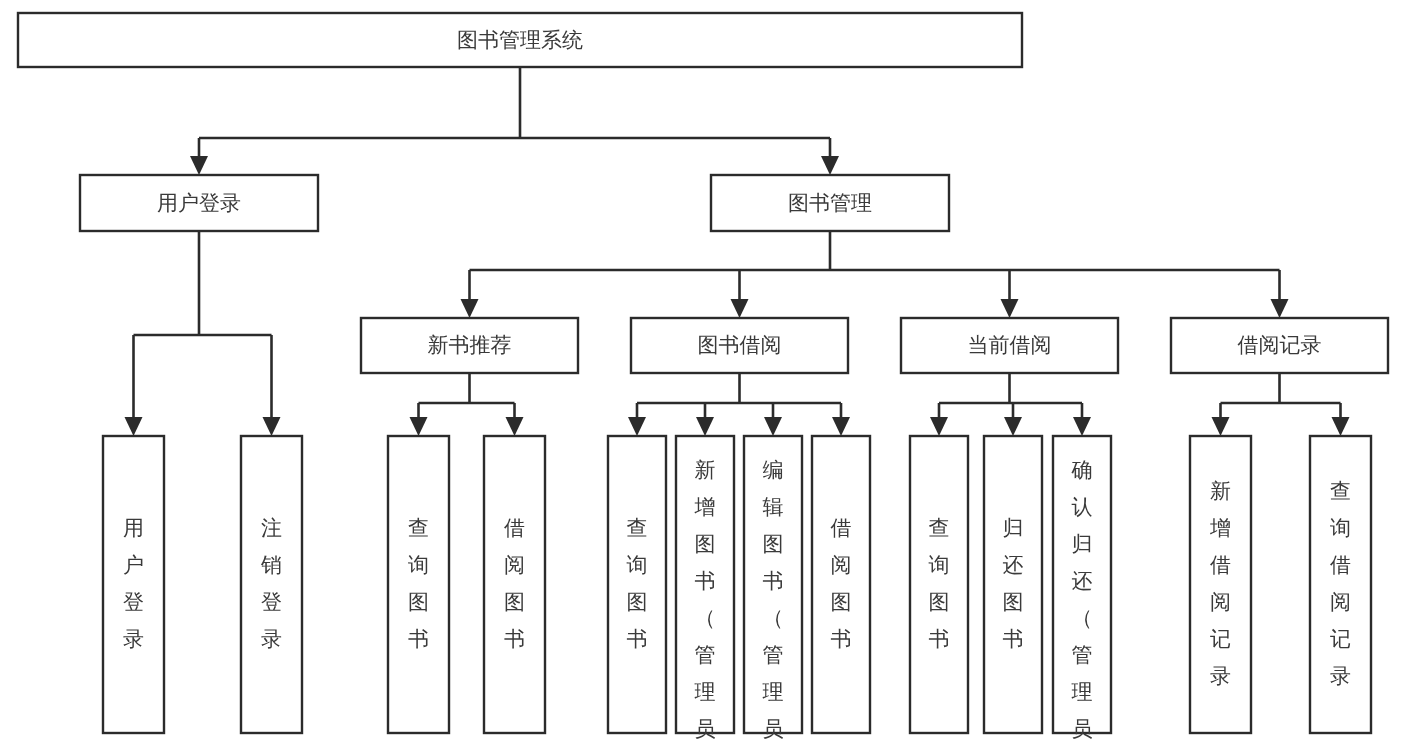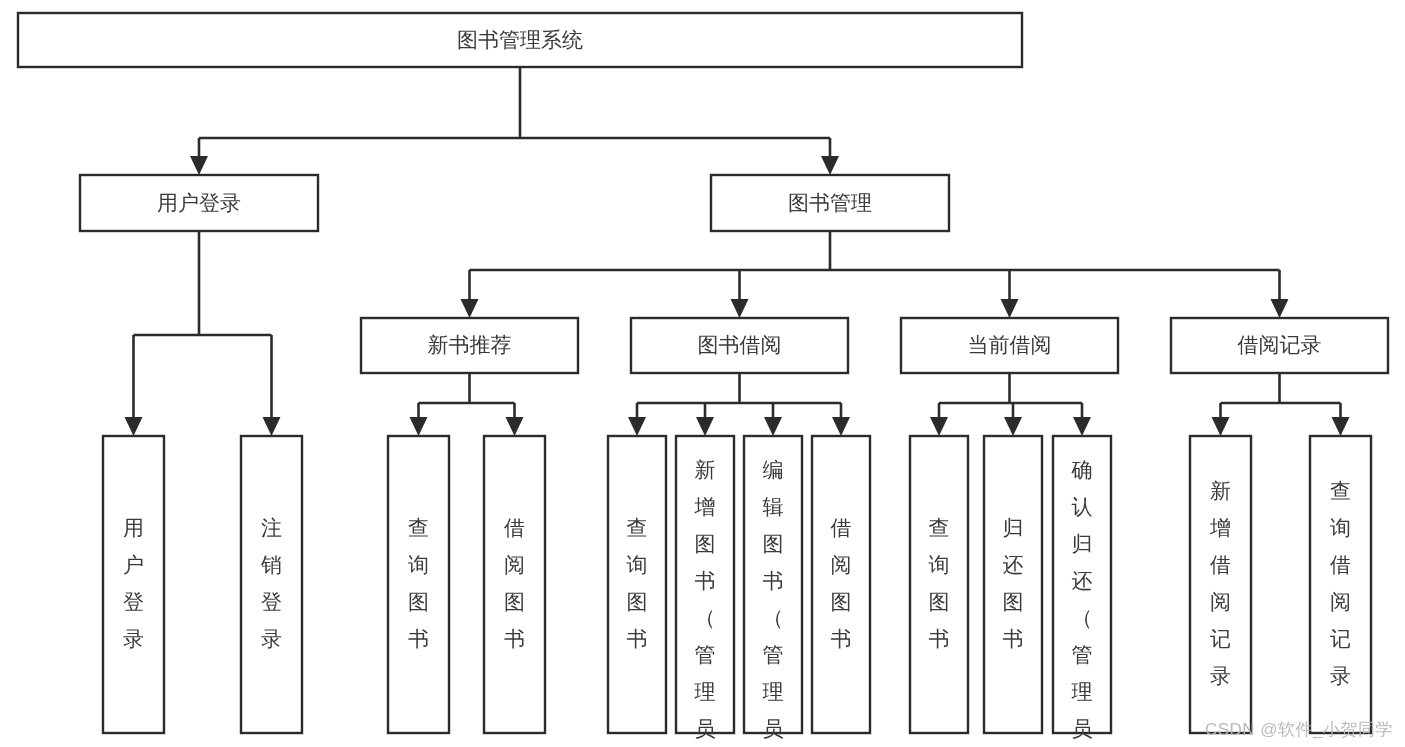--- a/index.html
+++ b/index.html
@@ -223,14 +223,13 @@
           <rect x="1190" y="436" width="61" height="297" class="node-box" rx="0" ry="0"></rect>
           <text x="1220.5" class="vlabel-char"><tspan x="1220.5" y="492">新</tspan><tspan x="1220.5" y="529">增</tspan><tspan x="1220.5" y="566">借</tspan><tspan x="1220.5" y="603">阅</tspan><tspan x="1220.5" y="640">记</tspan><tspan x="1220.5" y="677">录</tspan></text>
         </g>
         <g>
           <rect x="1310" y="436" width="61" height="297" class="node-box" rx="0" ry="0"></rect>
           <text x="1340.5" class="vlabel-char"><tspan x="1340.5" y="492">查</tspan><tspan x="1340.5" y="529">询</tspan><tspan x="1340.5" y="566">借</tspan><tspan x="1340.5" y="603">阅</tspan><tspan x="1340.5" y="640">记</tspan><tspan x="1340.5" y="677">录</tspan></text>
         </g>
       </g>
   </svg>
 
-  <div id="watermark">CSDN @软件_小贺同学</div>
 </div>
 
 </body></html>

